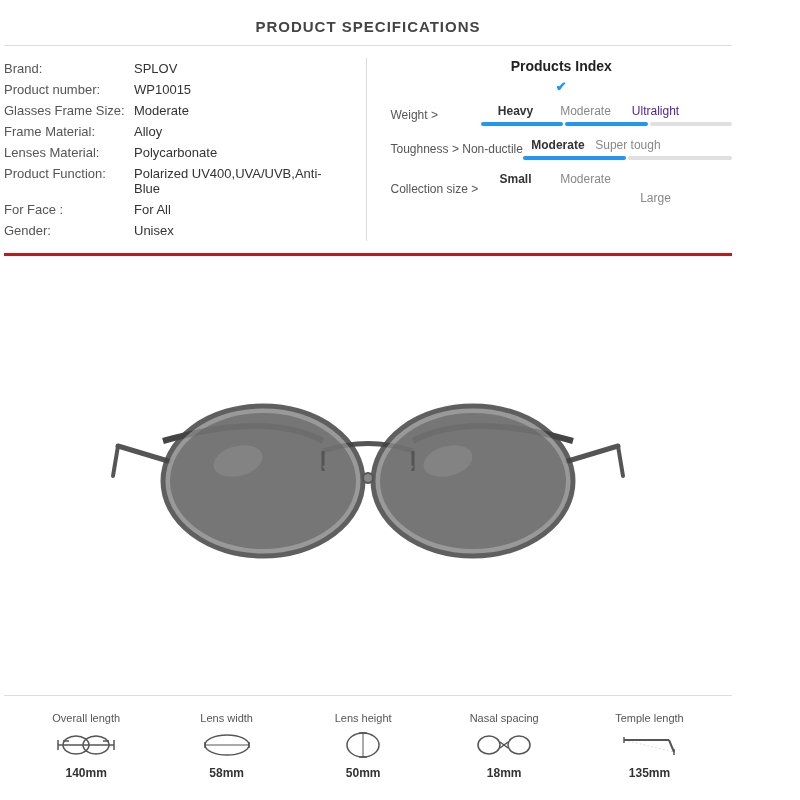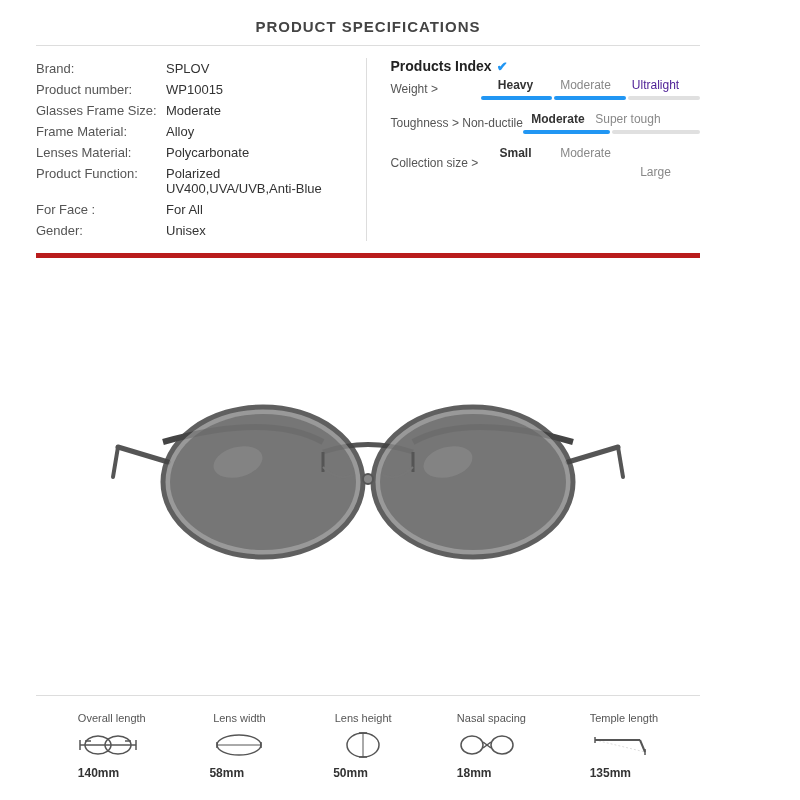--- a/index.html
+++ b/index.html
@@ -11,37 +11,37 @@
       font-size: 13px;
       color: #333;
       overflow: hidden;
     }
 
     .page-wrapper {
       width: 736px;
       height: 800px;
       display: flex;
       flex-direction: column;
-      padding: 10px 36px;
+      padding: 10px 4px;
     }
 
     .page-title {
       text-align: center;
       font-size: 15px;
       font-weight: bold;
       letter-spacing: 1px;
       color: #444;
       padding: 8px 0 10px;
       border-bottom: 1px solid #ddd;
     }
 
     .specs-section {
       display: flex;
       flex-direction: row;
-      border-bottom: 5px solid #b91c1c;
+      border-bottom: 3px solid #b91c1c;
       padding: 12px 0;
     }
 
     .specs-left {
       flex: 1;
       padding-right: 20px;
       border-right: 1px solid #ddd;
     }
 
     .spec-row {
@@ -63,24 +63,25 @@
 
     .specs-right {
       flex: 1;
       padding-left: 24px;
     }
 
     .products-index-title {
       font-weight: bold;
       font-size: 14px;
       color: #222;
-      margin-bottom: 4px;
+      margin-bottom: 10px;
       display: flex;
       align-items: center;
       gap: 5px;
+      flex-direction: column;
     }
 
     .check-icon {
       color: #2196F3;
       font-size: 13px;
     }
 
     .index-row {
       display: flex;
       align-items: center;
@@ -117,20 +118,21 @@
     .dimensions-section {
       display: flex;
       justify-content: space-around;
       align-items: flex-start;
       padding: 16px 10px 10px;
     }
 
     .dim-item {
       display: flex;
       flex-direction: column;
+      align-items: center;
       gap: 6px;
     }
 
     .dim-label {
       font-size: 11px;
       color: #555;
       text-align: center;
     }
 
     .dim-icon {

